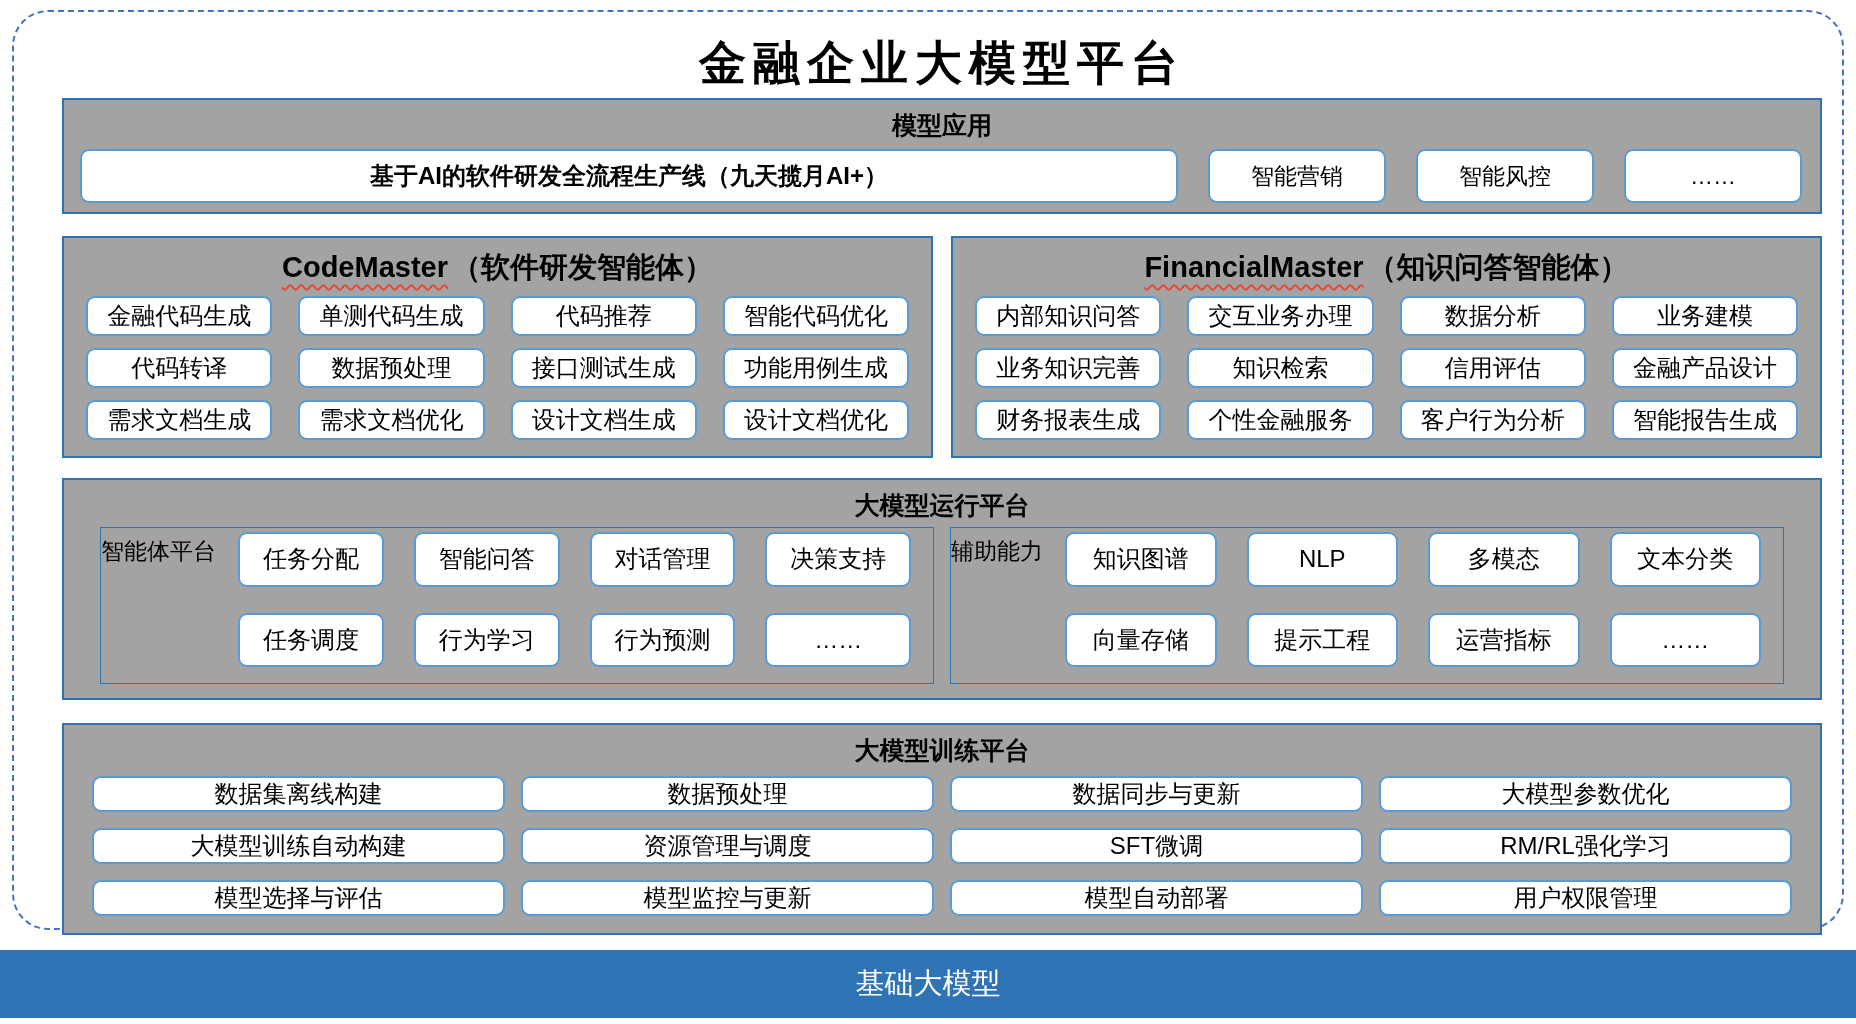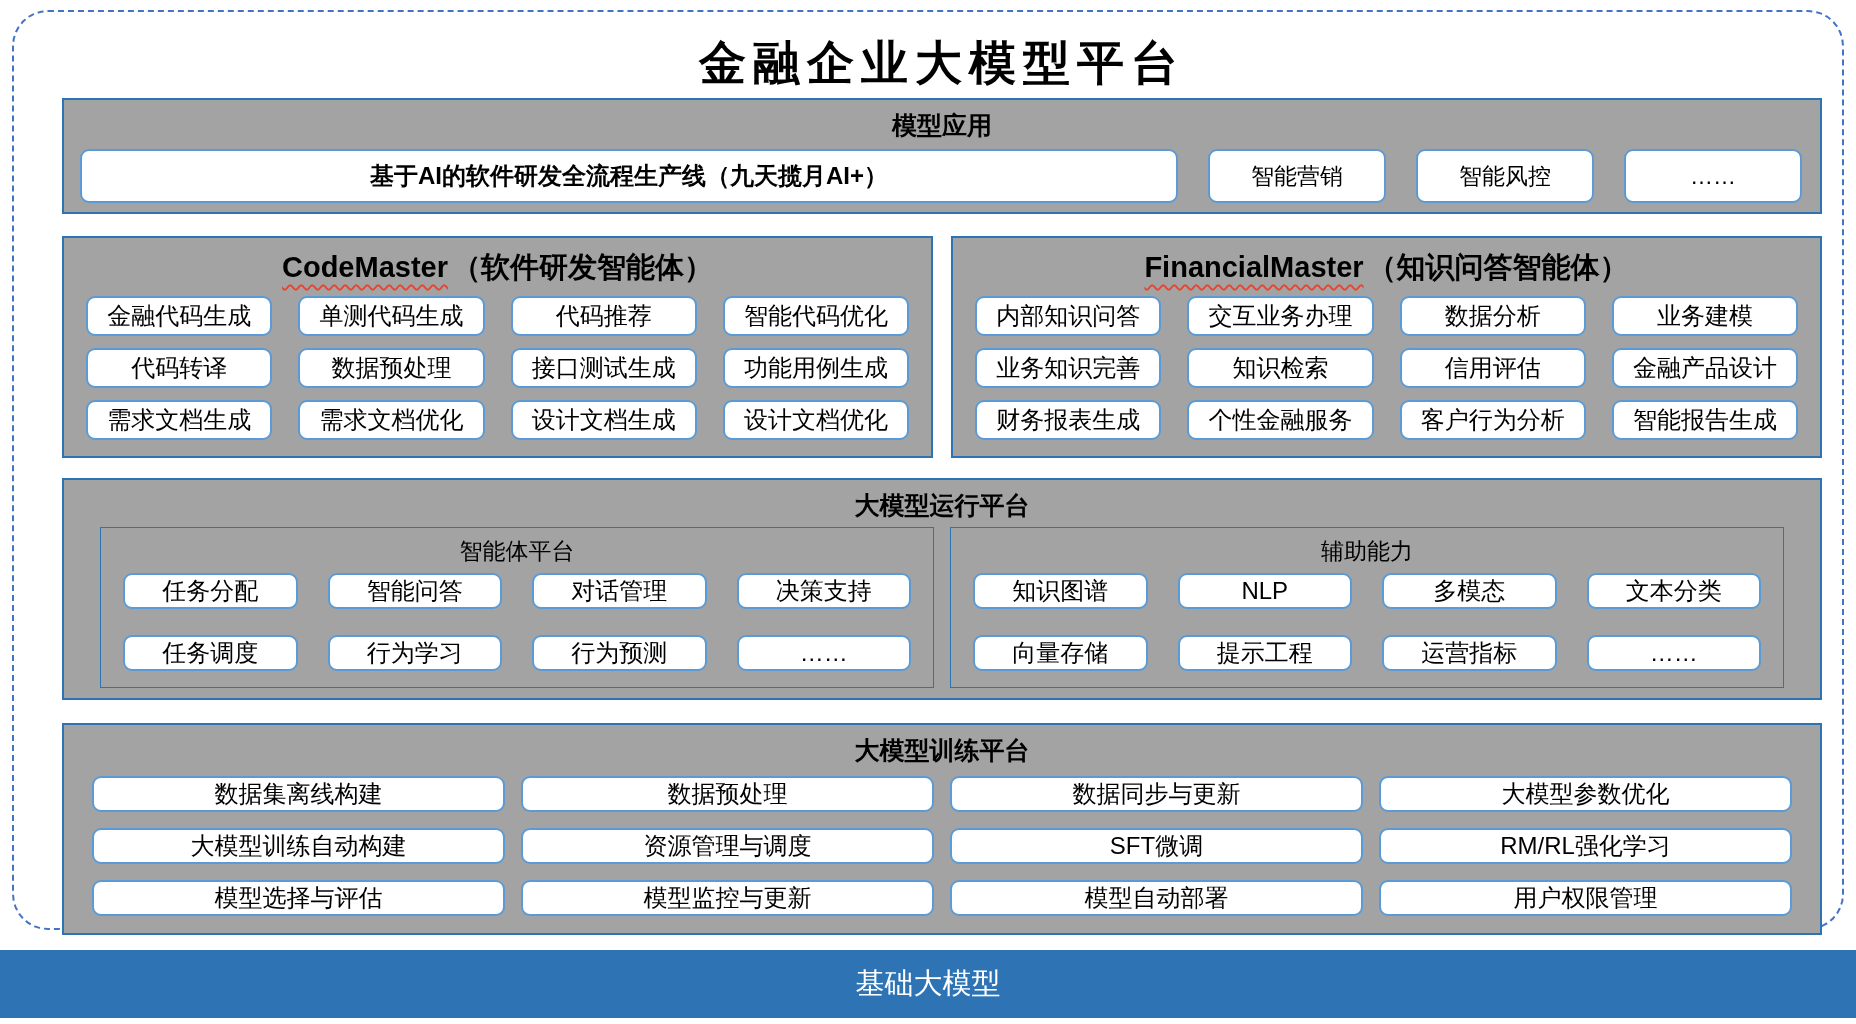--- a/index.html
+++ b/index.html
@@ -95,21 +95,21 @@
   .runtime-row {
     flex: 1;
     display: flex;
     gap: 16px;
     padding: 0 36px 14px;
   }
   .runtime-box {
     flex: 1 1 0;
     border: 1.5px solid var(--section_border, #2E74B5);
     display: flex;
-    flex-direction: column;
+    flex-direction: row;
   }
   .runtime-header {
     text-align: center;
     font-size: 23px;
     padding: 8px 0 2px;
   }
   .runtime-box .grid4 { gap: 26px 30px; padding: 4px 22px 16px; }
   
   .sec-training { margin-top: 23px; height: 212px; display: flex; flex-direction: column; }
   .grid6 {

